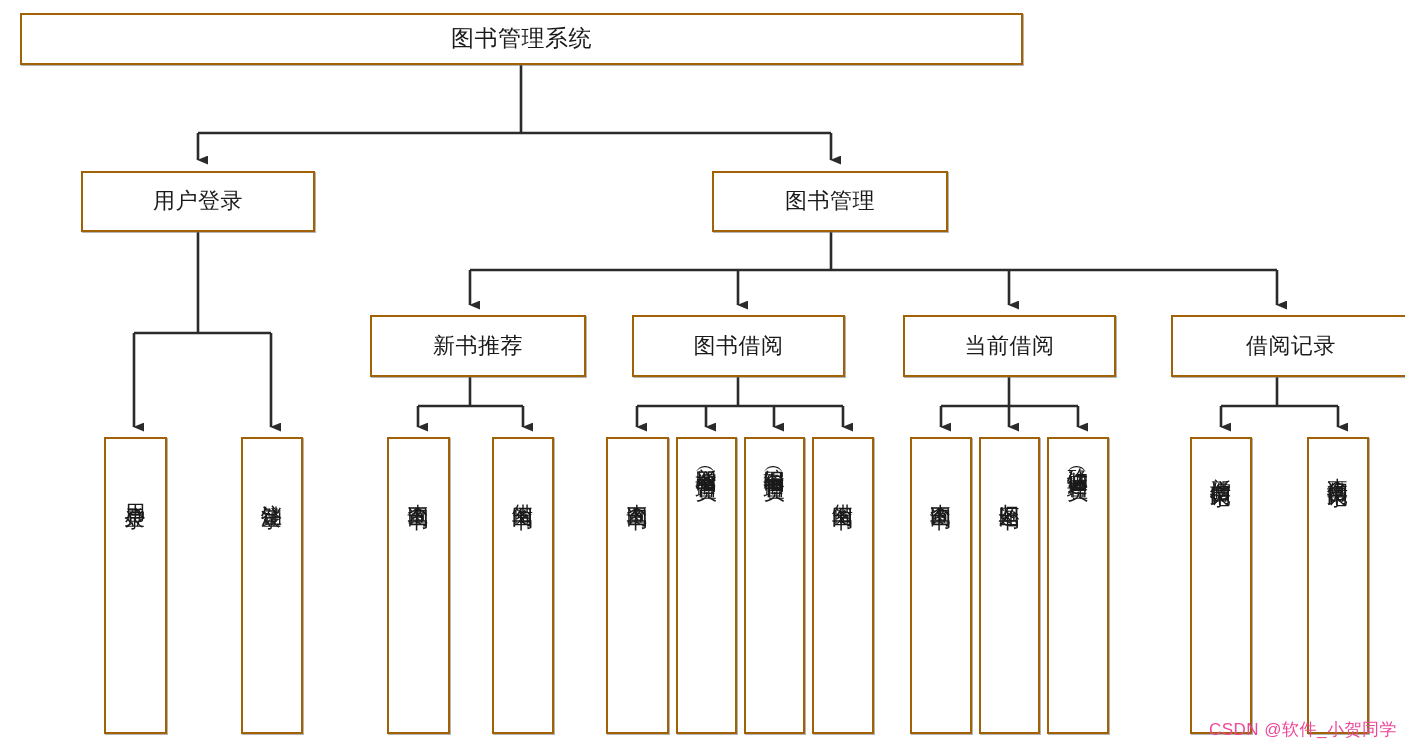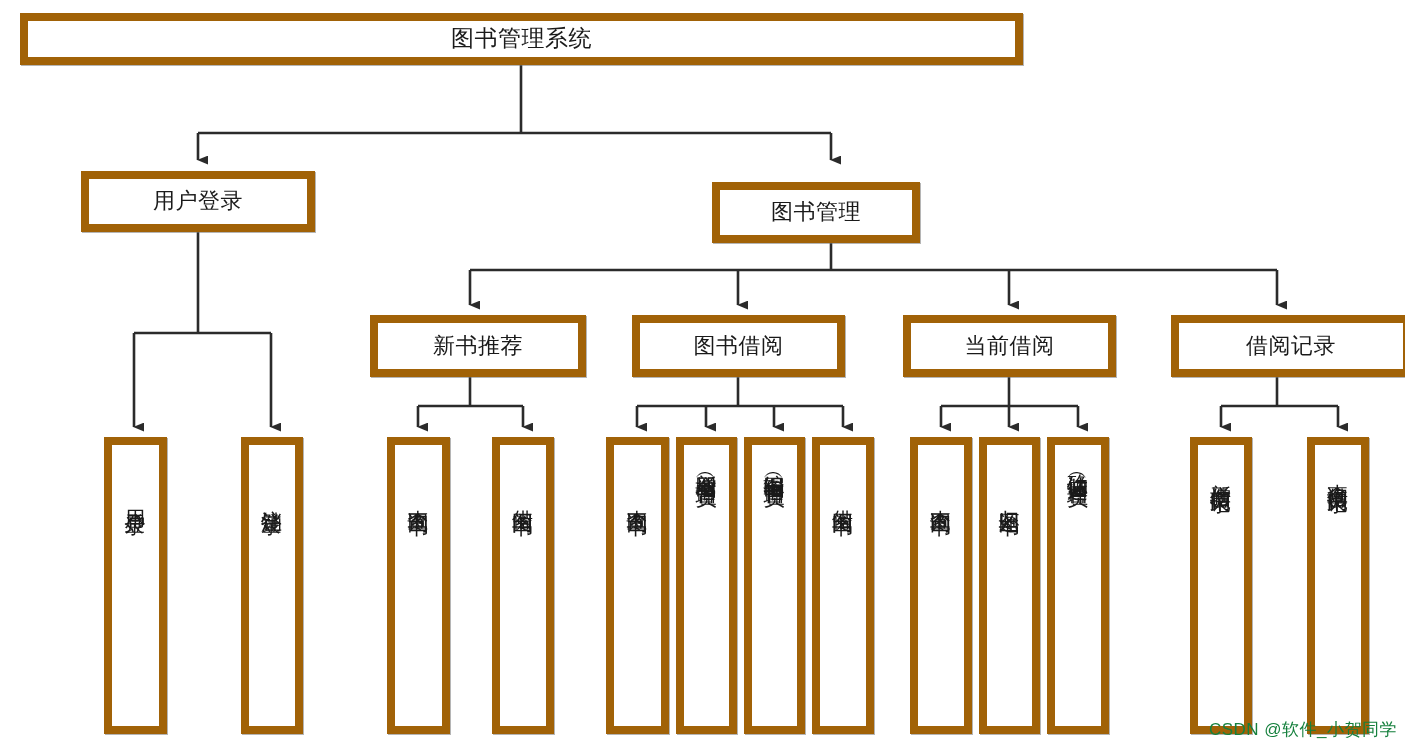--- a/index.html
+++ b/index.html
@@ -23,21 +23,21 @@
     left: 0;
     top: 0;
     width: 1405px;
     height: 747px;
     pointer-events: none;
   }
   .node {
     position: absolute;
     box-sizing: border-box;
     background: #ffffff;
-    border: 8px solid #a16207;
+    border: 2px solid #a16207;
     box-shadow: 1px 1px 0 0 rgba(120,120,120,0.55);
     display: flex;
     align-items: center;
     justify-content: center;
     color: #1a1a1a;
   }
   .node-label {
     display: block;
     text-align: center;
     line-height: 1.12;
@@ -70,21 +70,21 @@
     padding-top: 4px;
   }
   .node.vertical.upper .node-label {
     padding-top: 14px;
   }
   .watermark {
     position: absolute;
     right: 8px;
     bottom: 6px;
     font-size: 17px;
-    color: #15803d;
+    color: #ec4899;
     letter-spacing: 0.5px;
     white-space: nowrap;
     user-select: none;
   }
 </style>
 </head>
 <body>
 
 <div id="diagram-canvas">
 
@@ -141,21 +141,21 @@
   </svg>
 
   <div class="node root horizontal" style="left:20px; top:13px; width:1003px; height:52px;">
     <span class="node-label">图书管理系统</span>
   </div>
 
   <div class="node horizontal" style="left:81px; top:171px; width:234px; height:61px;">
     <span class="node-label">用户登录</span>
   </div>
 
-  <div class="node horizontal" style="left:712px; top:182px; width:208px; height:61px;">
+  <div class="node horizontal" style="left:712px; top:171px; width:236px; height:61px;">
     <span class="node-label">图书管理</span>
   </div>
 
   <div class="node horizontal" style="left:362px; top:315px; width:216px; height:62px;margin-left:8px;">
     <span class="node-label">新书推荐</span>
   </div>
 
   <div class="node horizontal" style="left:903px; top:315px; width:213px; height:62px;">
     <span class="node-label">当前借阅</span>
   </div>

